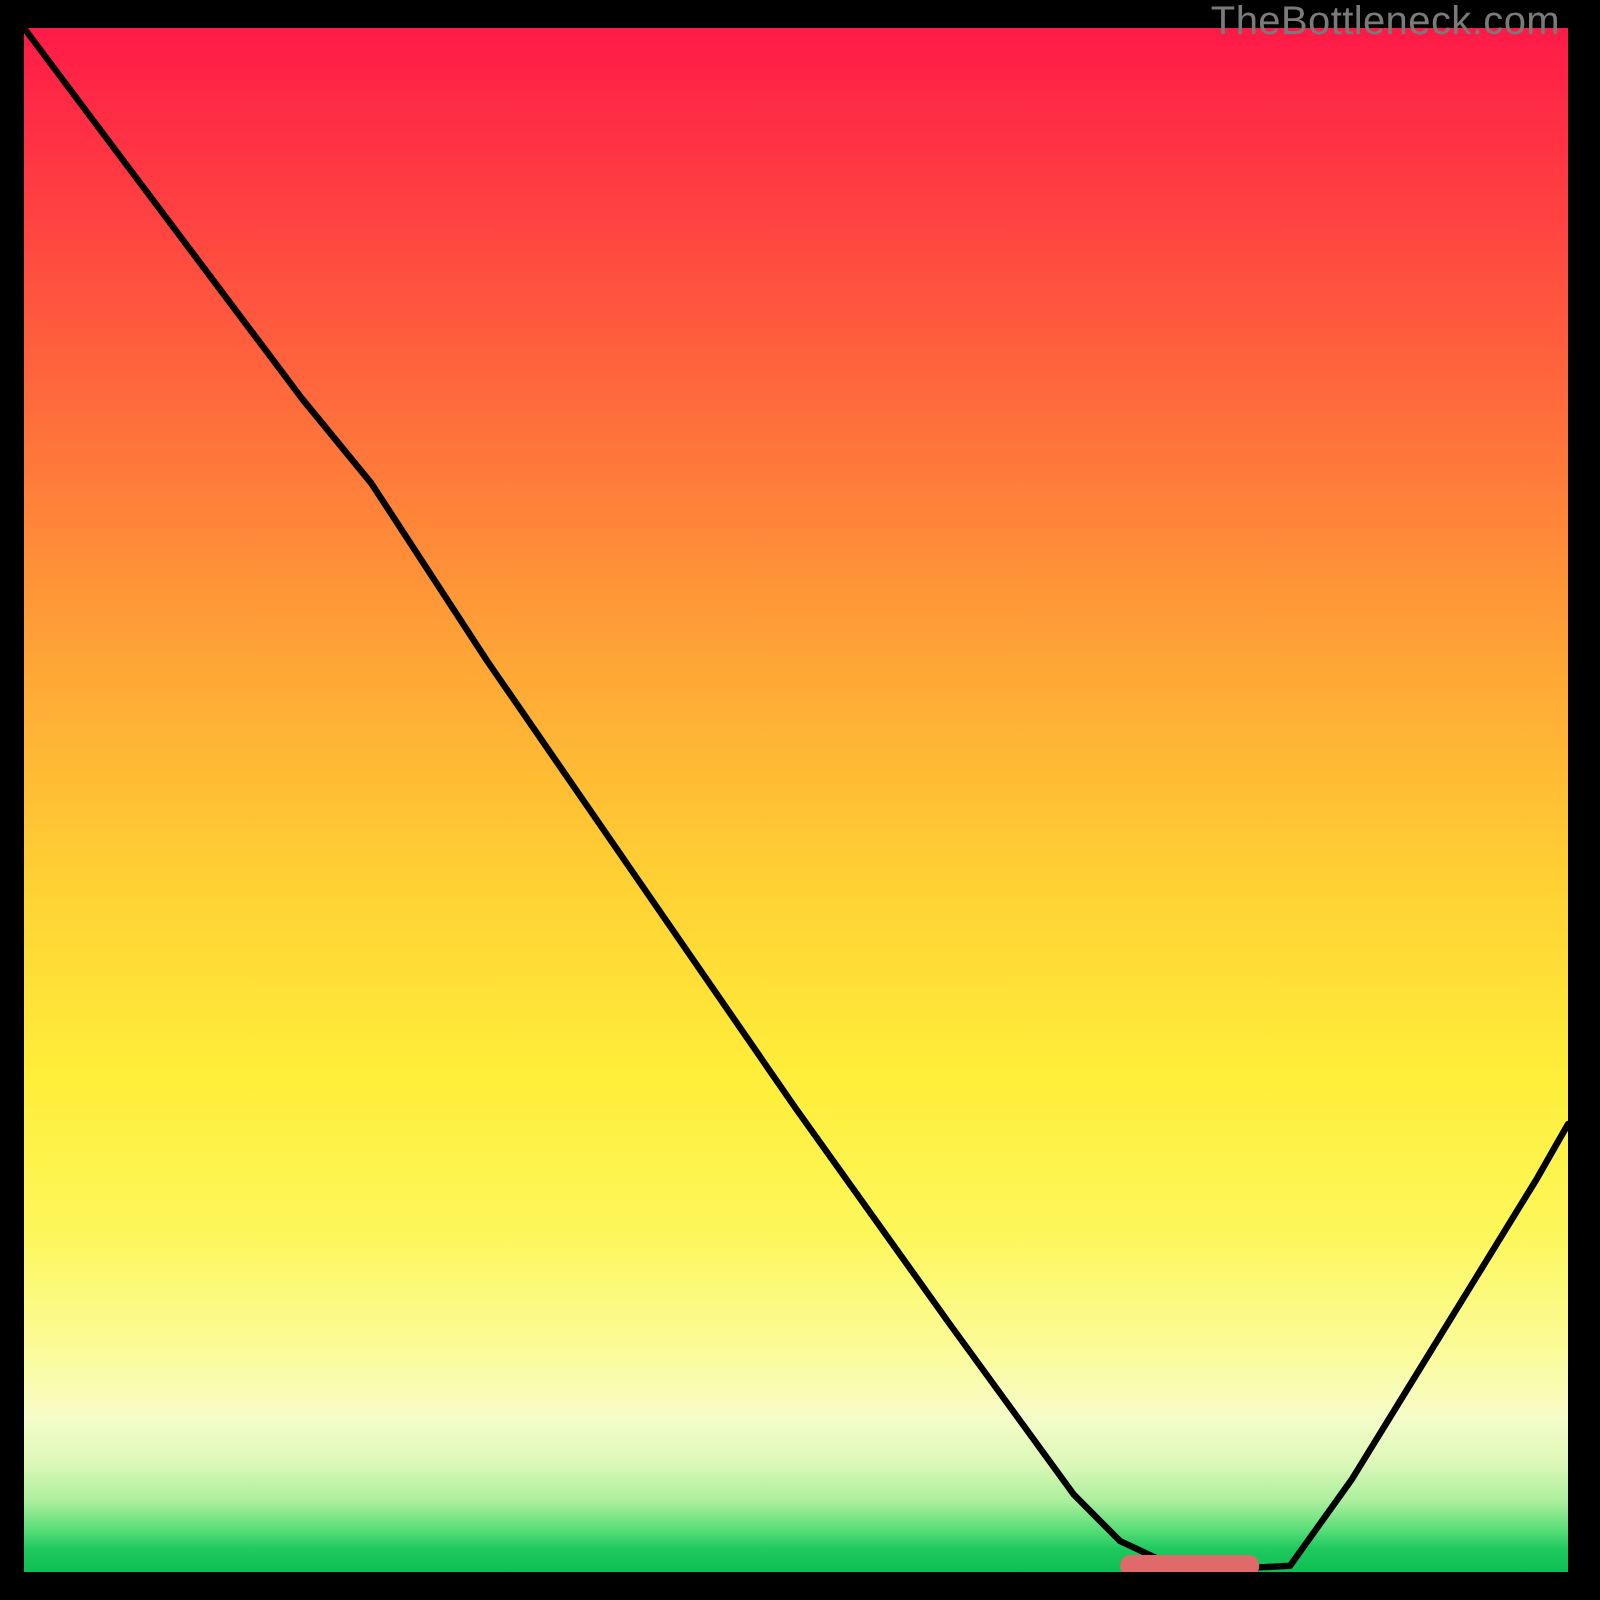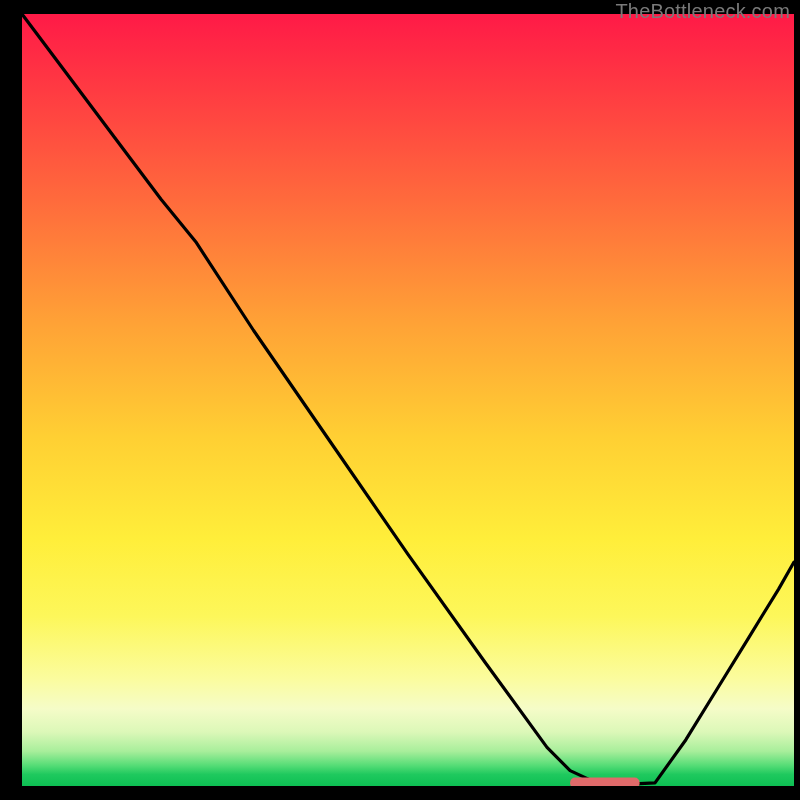--- a/index.html
+++ b/index.html
@@ -6,21 +6,21 @@
     margin: 0;
     padding: 0;
     width: 800px;
     height: 800px;
     background: #000;
     overflow: hidden;
     font-family: Arial, Helvetica, sans-serif;
   }
   .frame {
     position: absolute;
-    left: 22px;
+    left: 12px;
     top: 14px;
     width: 772px;
     height: 644px;
     background: #0f172a;
   }
   .plot-area {
     position: absolute;
     left: 0;
     top: 0;
     width: 772px;

